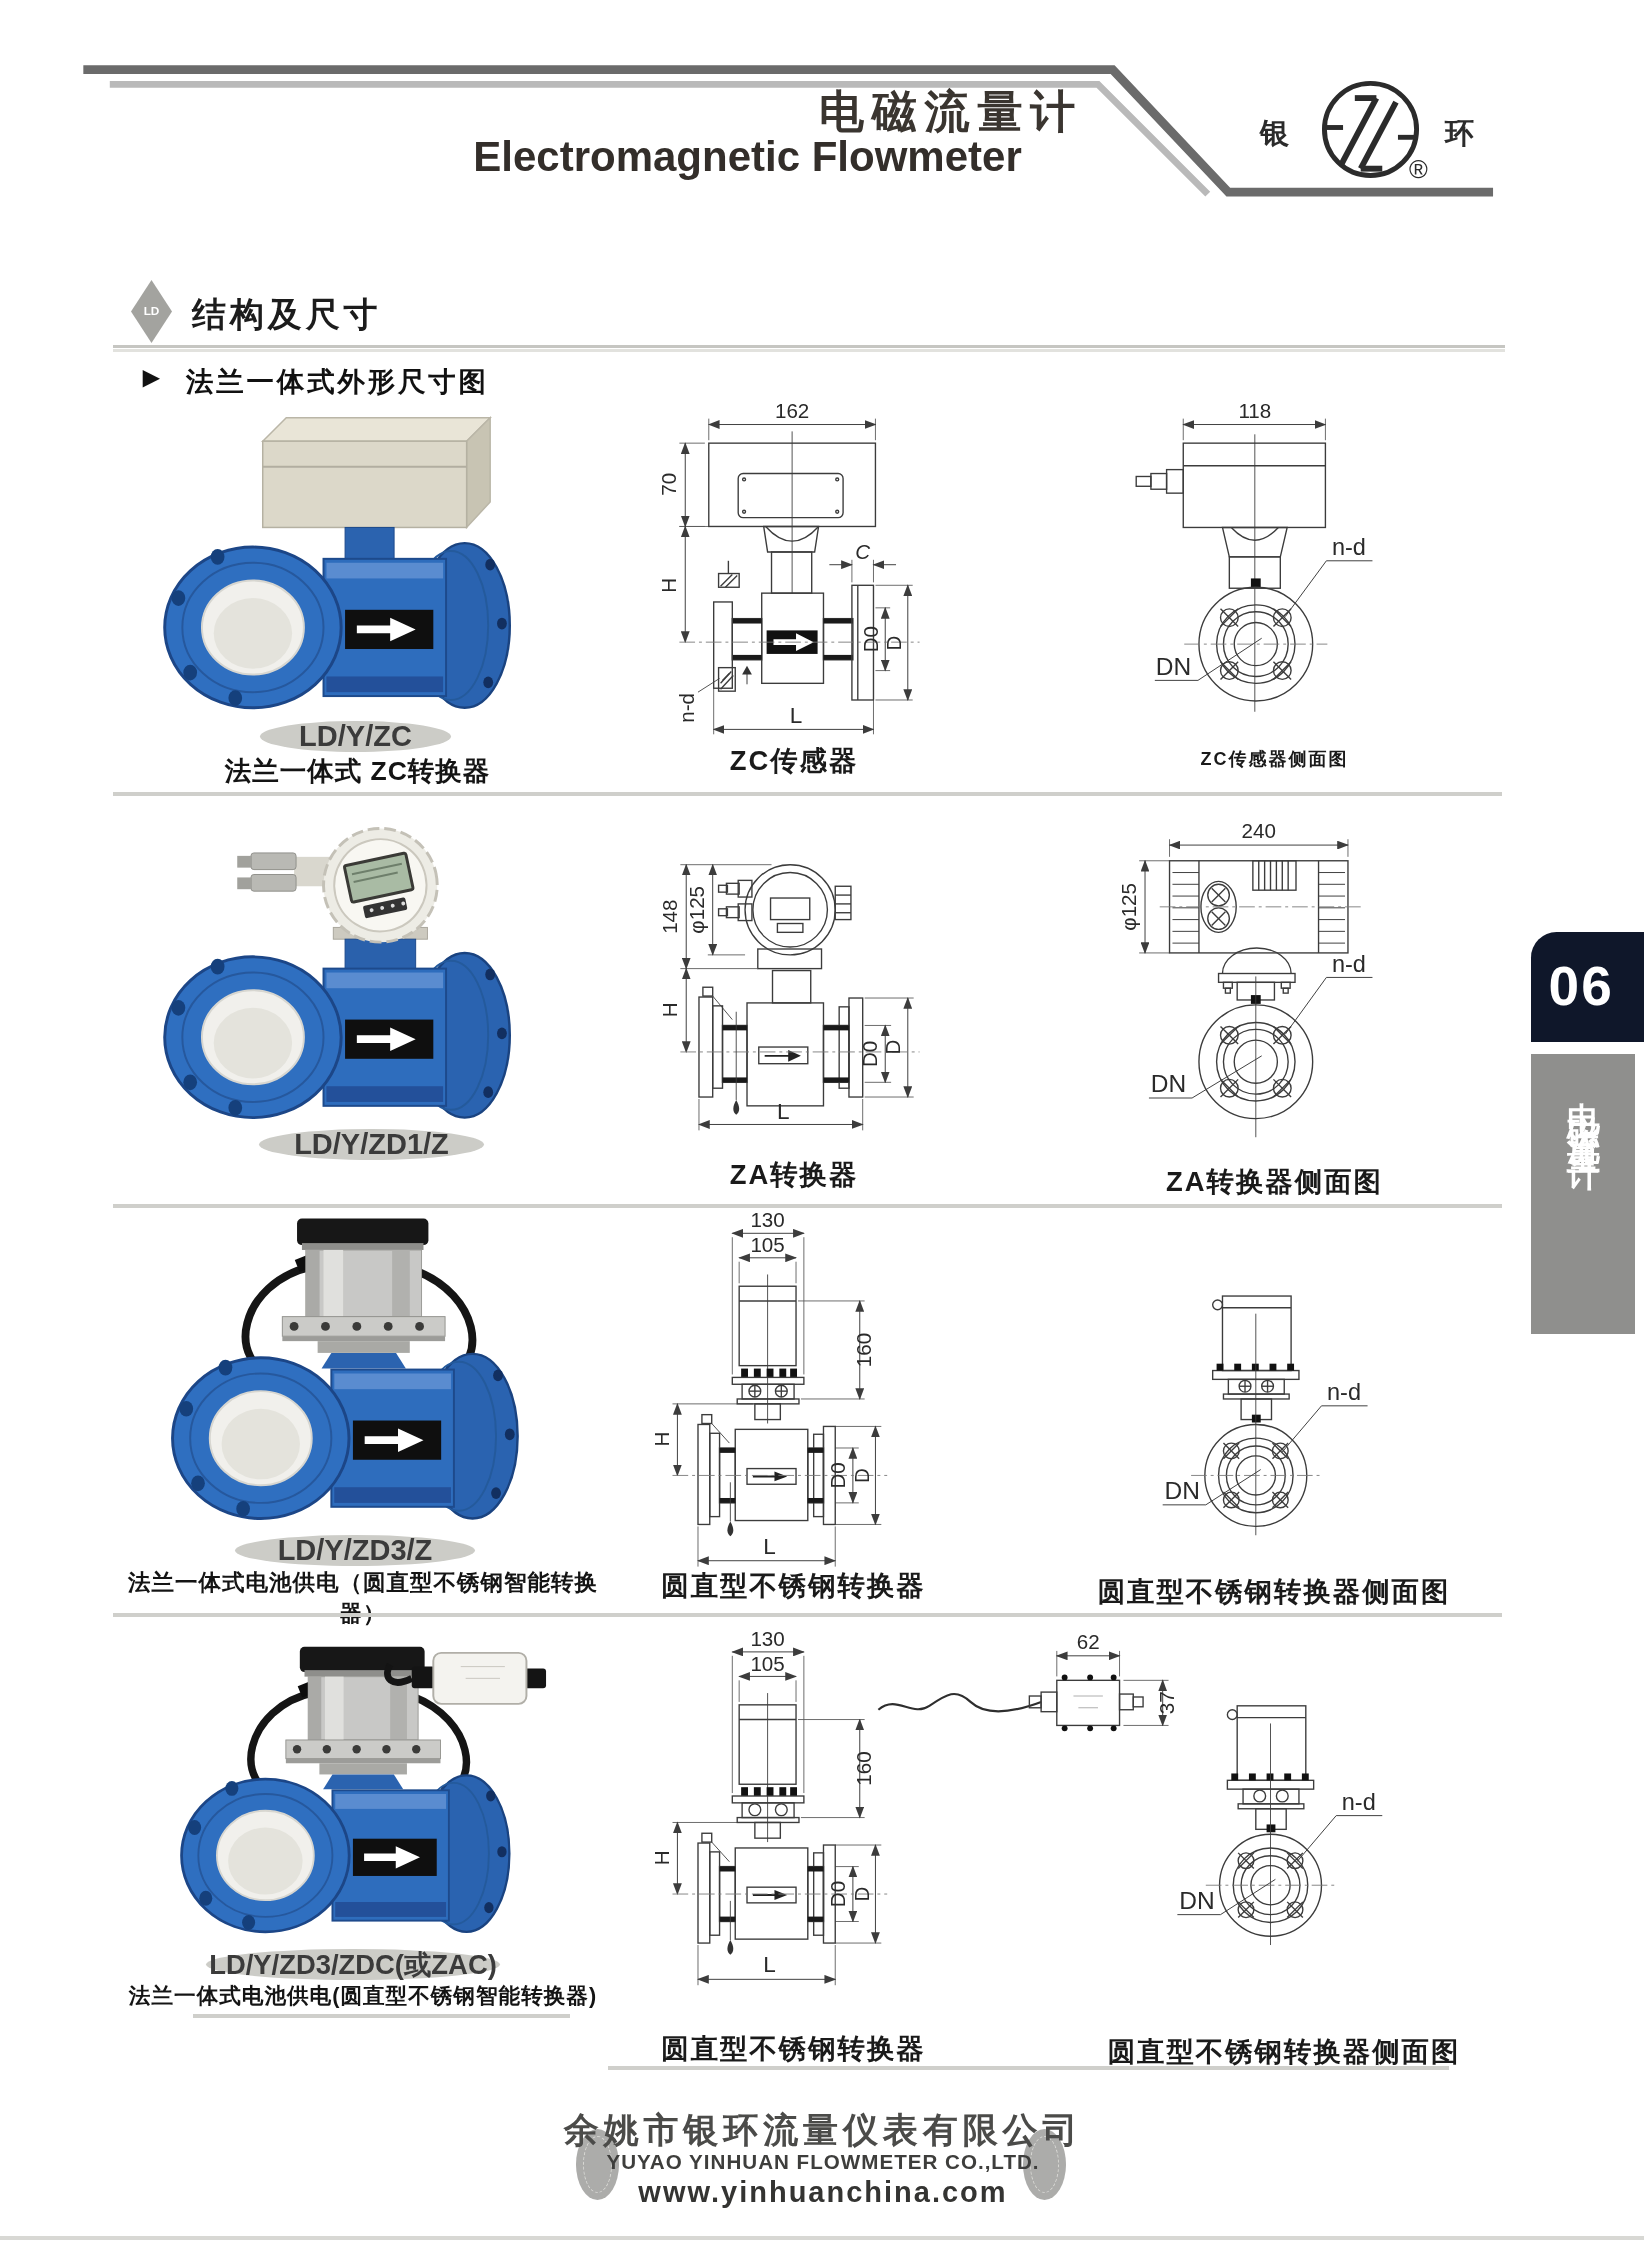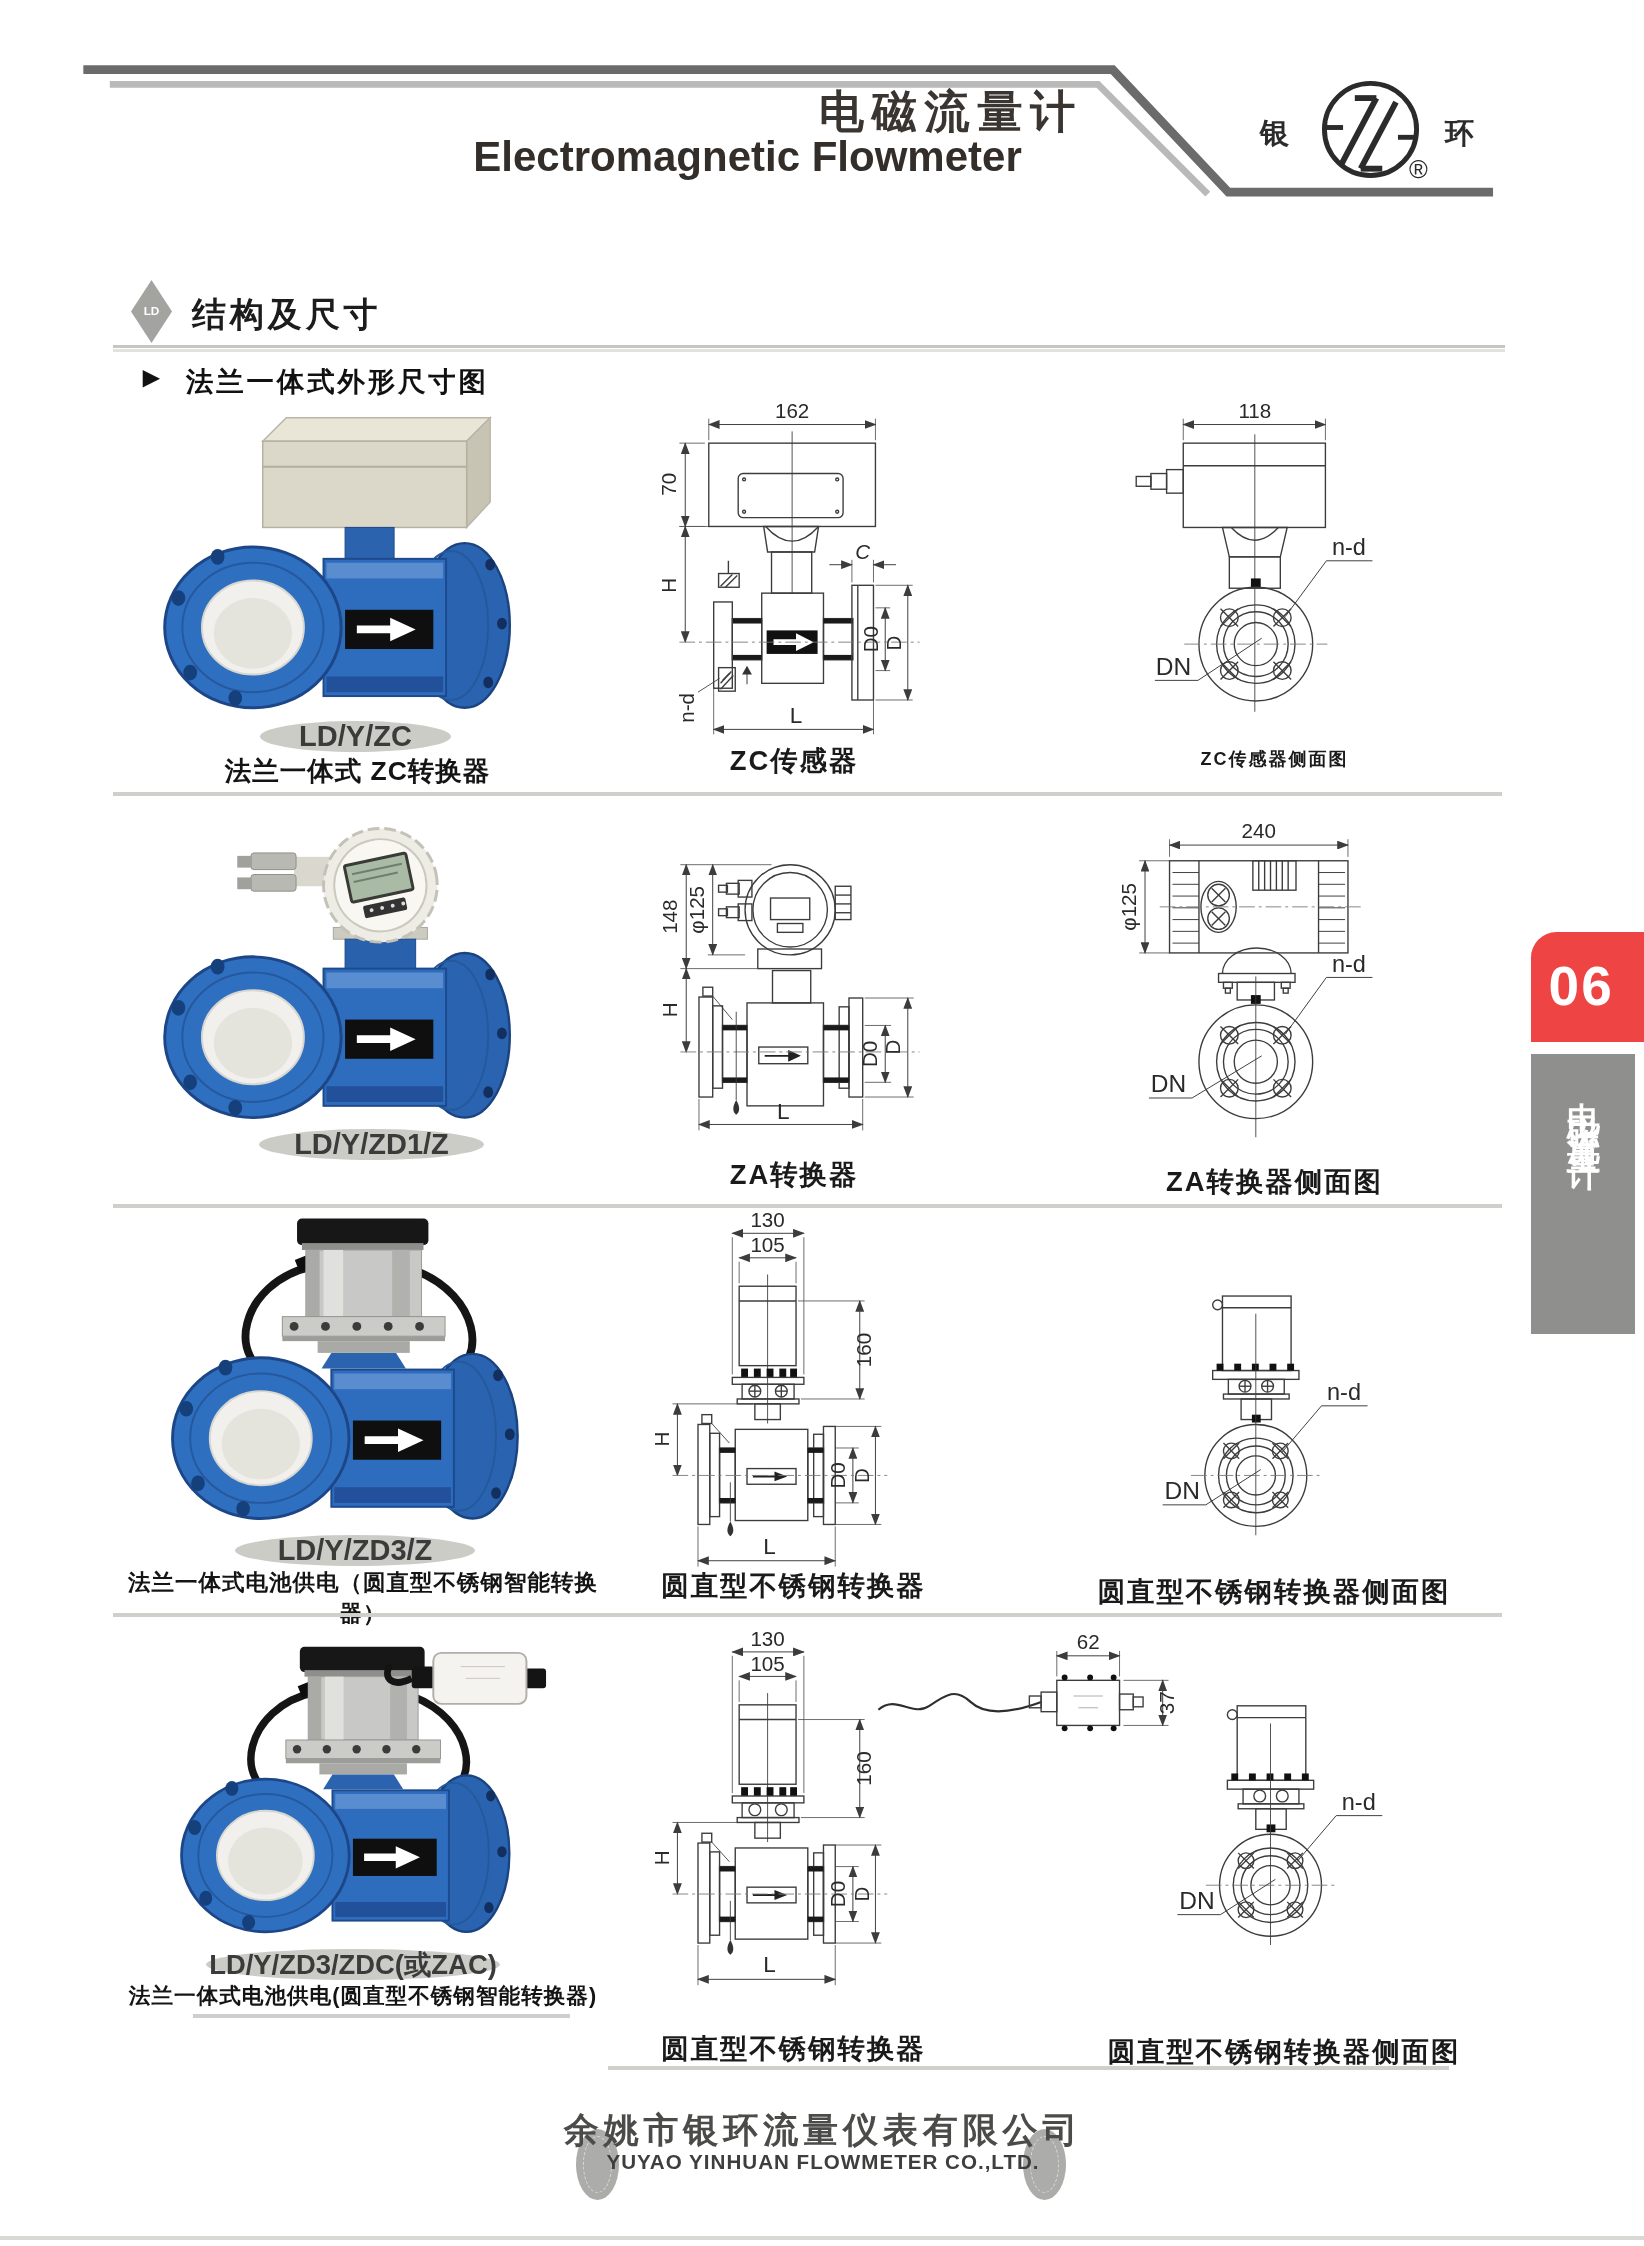--- a/index.html
+++ b/index.html
@@ -16,21 +16,21 @@
   .diamond span{position:absolute;width:100%;text-align:center;top:23.5px;font-size:11.8px;color:#ffffff;font-weight:700;}
   .sec-title{left:192px;top:292px;font-size:34px;font-weight:800;color:#1c1c1c;letter-spacing:3.9px;}
   .groove-a{left:113px;top:345px;width:1392px;height:2.9px;background:#c6c6c2;}
   .groove-b{left:113px;top:349px;width:1392px;height:2.9px;background:#e2e2de;}
   .sub-marker{left:137px;top:361px;font-size:29px;color:#111;}
   .sub-title{left:186px;top:364px;font-size:27.4px;font-weight:800;color:#111;letter-spacing:2.9px;}
   .hr{background:#cfcfcb;height:3.9px;}
   .elabel{border-radius:50%;background:#ccccc7;color:#3b3b3b;font-weight:700;text-align:center;}
   .pcap{font-weight:800;color:#141414;text-align:center;letter-spacing:1px;}
   .dcap{font-weight:800;color:#1a1a1a;text-align:center;letter-spacing:2px;}
-  .tab06{left:1531px;top:932px;width:114px;height:110px;background:#ef4444;border-radius:25.5px 0 0 0;}
+  .tab06{left:1531px;top:932px;width:114px;height:110px;background:#0f172a;border-radius:25.5px 0 0 0;}
   .tab06 span{position:absolute;left:17.6px;top:21.6px;font-size:55px;font-weight:800;color:#ffffff;letter-spacing:2px;}
   .chapter{left:1531px;top:1054px;width:104px;height:280px;background:#8f8f8d;}
   .chapter div{position:absolute;left:50%;transform:translateX(-50%);top:21.6px;writing-mode:vertical-rl;
                font-size:33px;font-weight:700;color:#ffffff;letter-spacing:13.7px;}
   .f-cn{left:431px;top:2107px;width:784px;text-align:center;font-family:"Liberation Serif","DejaVu Serif",serif;
         font-size:35px;font-weight:700;color:#4b4b49;letter-spacing:4.9px;}
   .f-en{left:431px;top:2150px;width:784px;text-align:center;font-size:20.6px;font-weight:800;color:#3e3e3c;letter-spacing:1px;}
   .f-web{left:431px;top:2176px;width:784px;text-align:center;font-size:29px;font-weight:800;color:#343432;letter-spacing:2px;}
   .medal{width:43px;height:71px;border-radius:50%;background:#acacaa;}
   .medal i{position:absolute;inset:6.9px;border:1px dashed #d9d9d5;border-radius:50%;}
@@ -740,16 +740,17 @@
   </div>
 
   <div class="abs medal" style="left:576px;top:2129px">
       <i></i>
     </div>
   <div class="abs medal" style="left:1023px;top:2129px">
       <i></i>
     </div>
   <div class="abs f-cn">余姚市银环流量仪表有限公司</div>
   <div class="abs f-en">YUYAO YINHUAN FLOWMETER CO.,LTD.</div>
+  <div class="abs f-web">www.yinhuanchina.com</div>
   <div class="abs pageline"></div>
 
 </div>
 
 
 </body></html>

